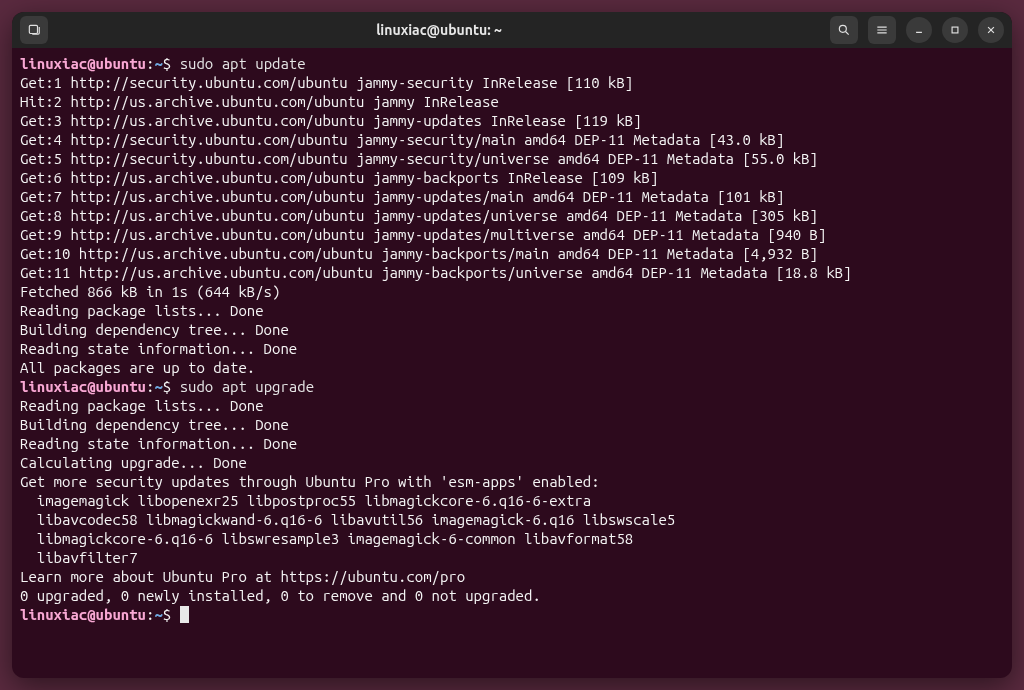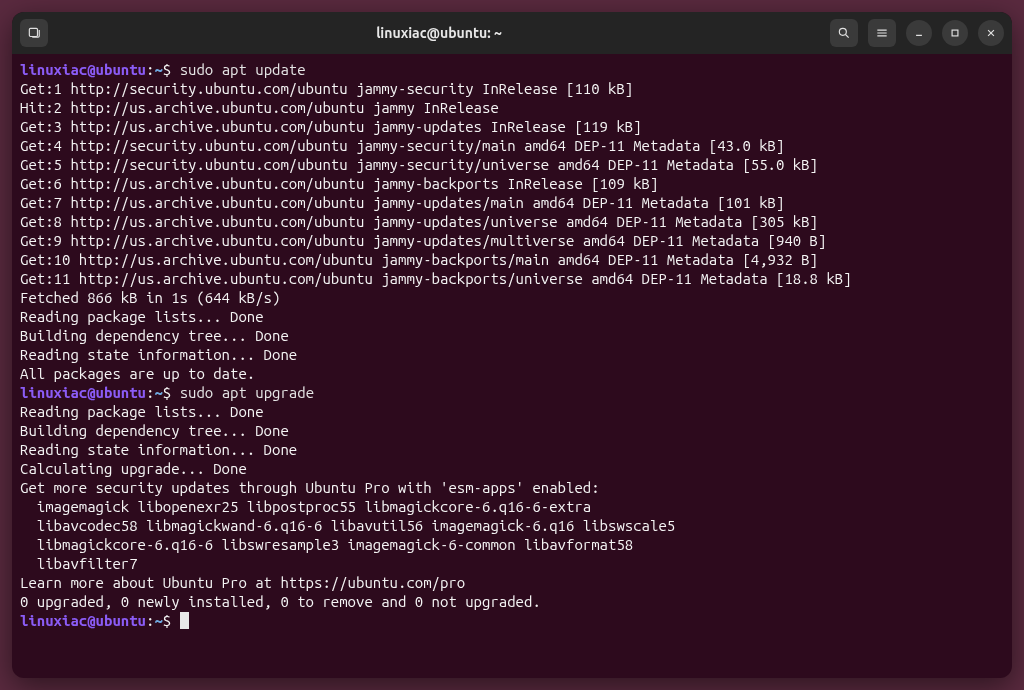--- a/index.html
+++ b/index.html
@@ -17,21 +17,21 @@
     width: 1000px;
     height: 666px;
     background: #2d0a1d;
     border-radius: 12px;
     overflow: hidden;
     display: flex;
     flex-direction: column;
     box-shadow: 0 8px 30px rgba(0,0,0,0.5);
   }
   .titlebar {
-    height: 42px;
+    height: 36px;
     background: #242424;
     display: flex;
     align-items: center;
     justify-content: space-between;
     padding: 0 8px;
     flex-shrink: 0;
   }
   .titlebar-left, .titlebar-right {
     display: flex;
     align-items: center;
@@ -63,21 +63,21 @@
     line-height: 19px;
     color: #f5f5f5;
     overflow-y: auto;
     white-space: pre-wrap;
     word-break: break-word;
     position: relative;
   }
   .terminal::-webkit-scrollbar { width: 10px; }
   .terminal::-webkit-scrollbar-track { background: transparent; }
   .terminal::-webkit-scrollbar-thumb { background: #888; border-radius: 5px; }
-  .user { color: #8b5cf6; font-weight: bold; }
+  .user { color: #f9a8d4; font-weight: bold; }
   .path { color: #6fa9e0; font-weight: bold; }
   .cmd { color: #e5e5e5; }
   .out { color: #f5f5f5; }
   .cursor {
     display: inline-block;
     width: 9px;
     height: 17px;
     background: #e8e8e8;
     vertical-align: text-bottom;
   }

